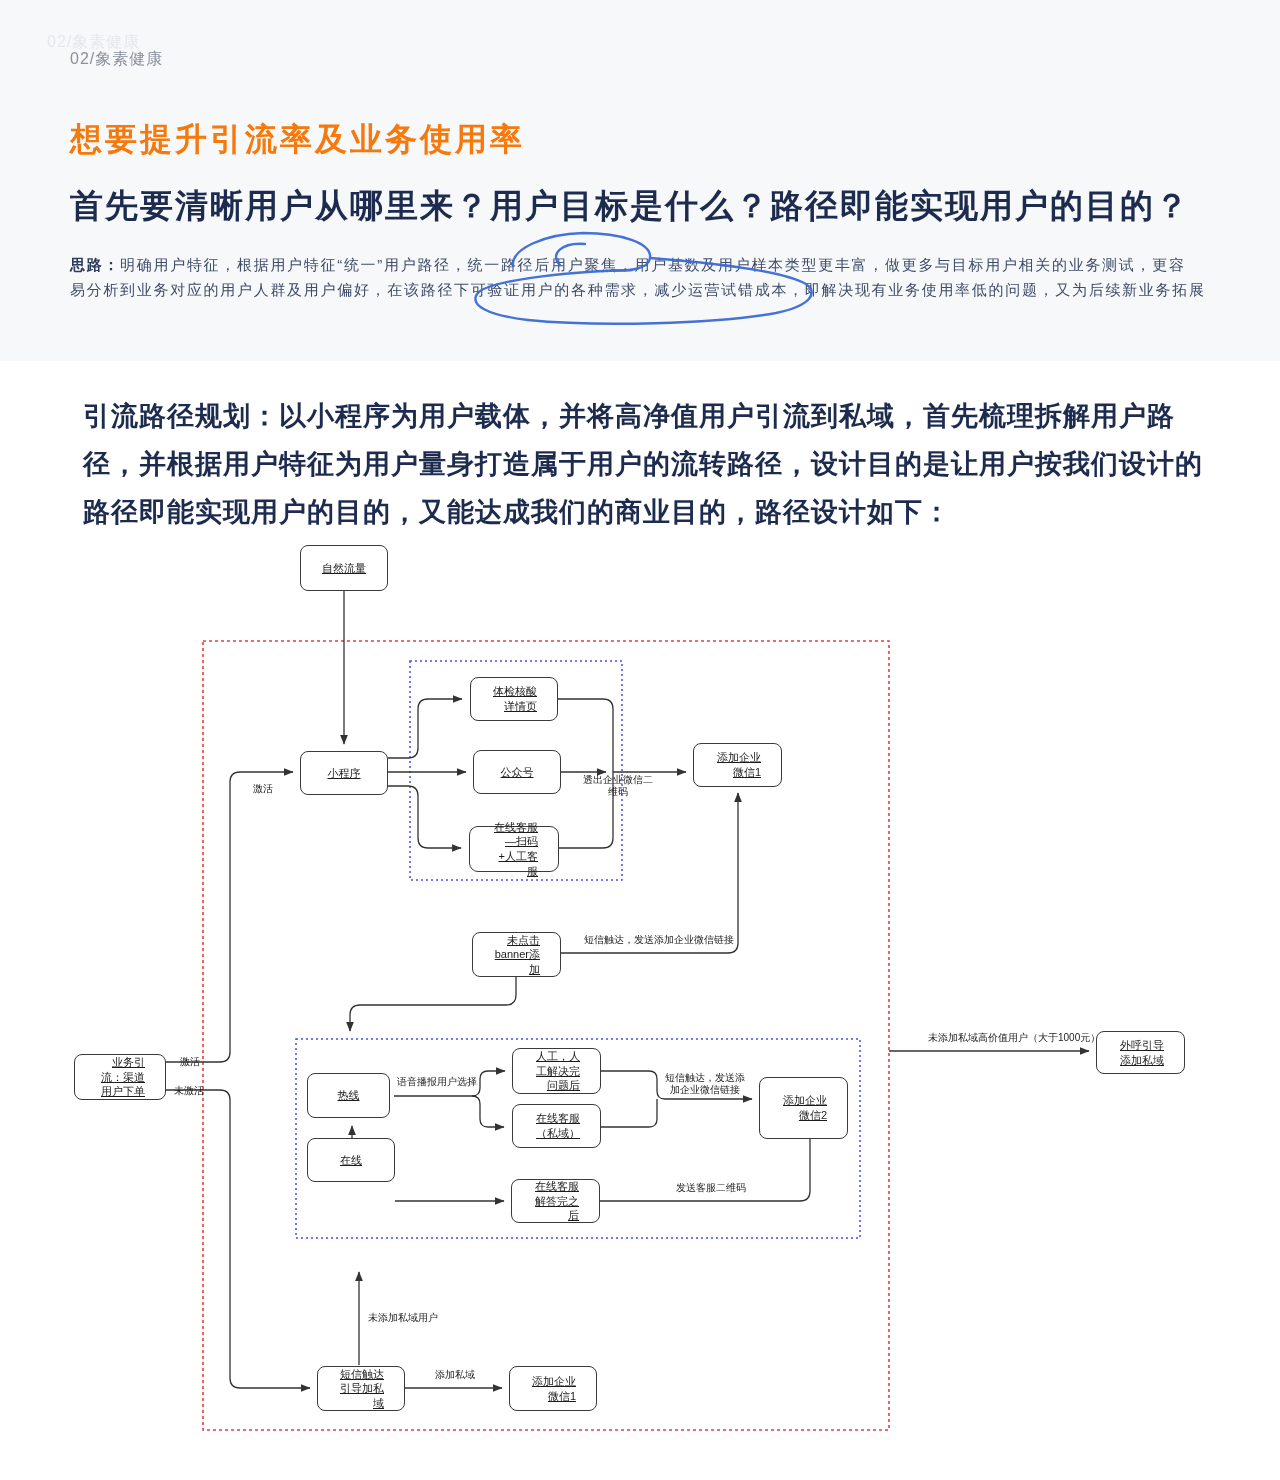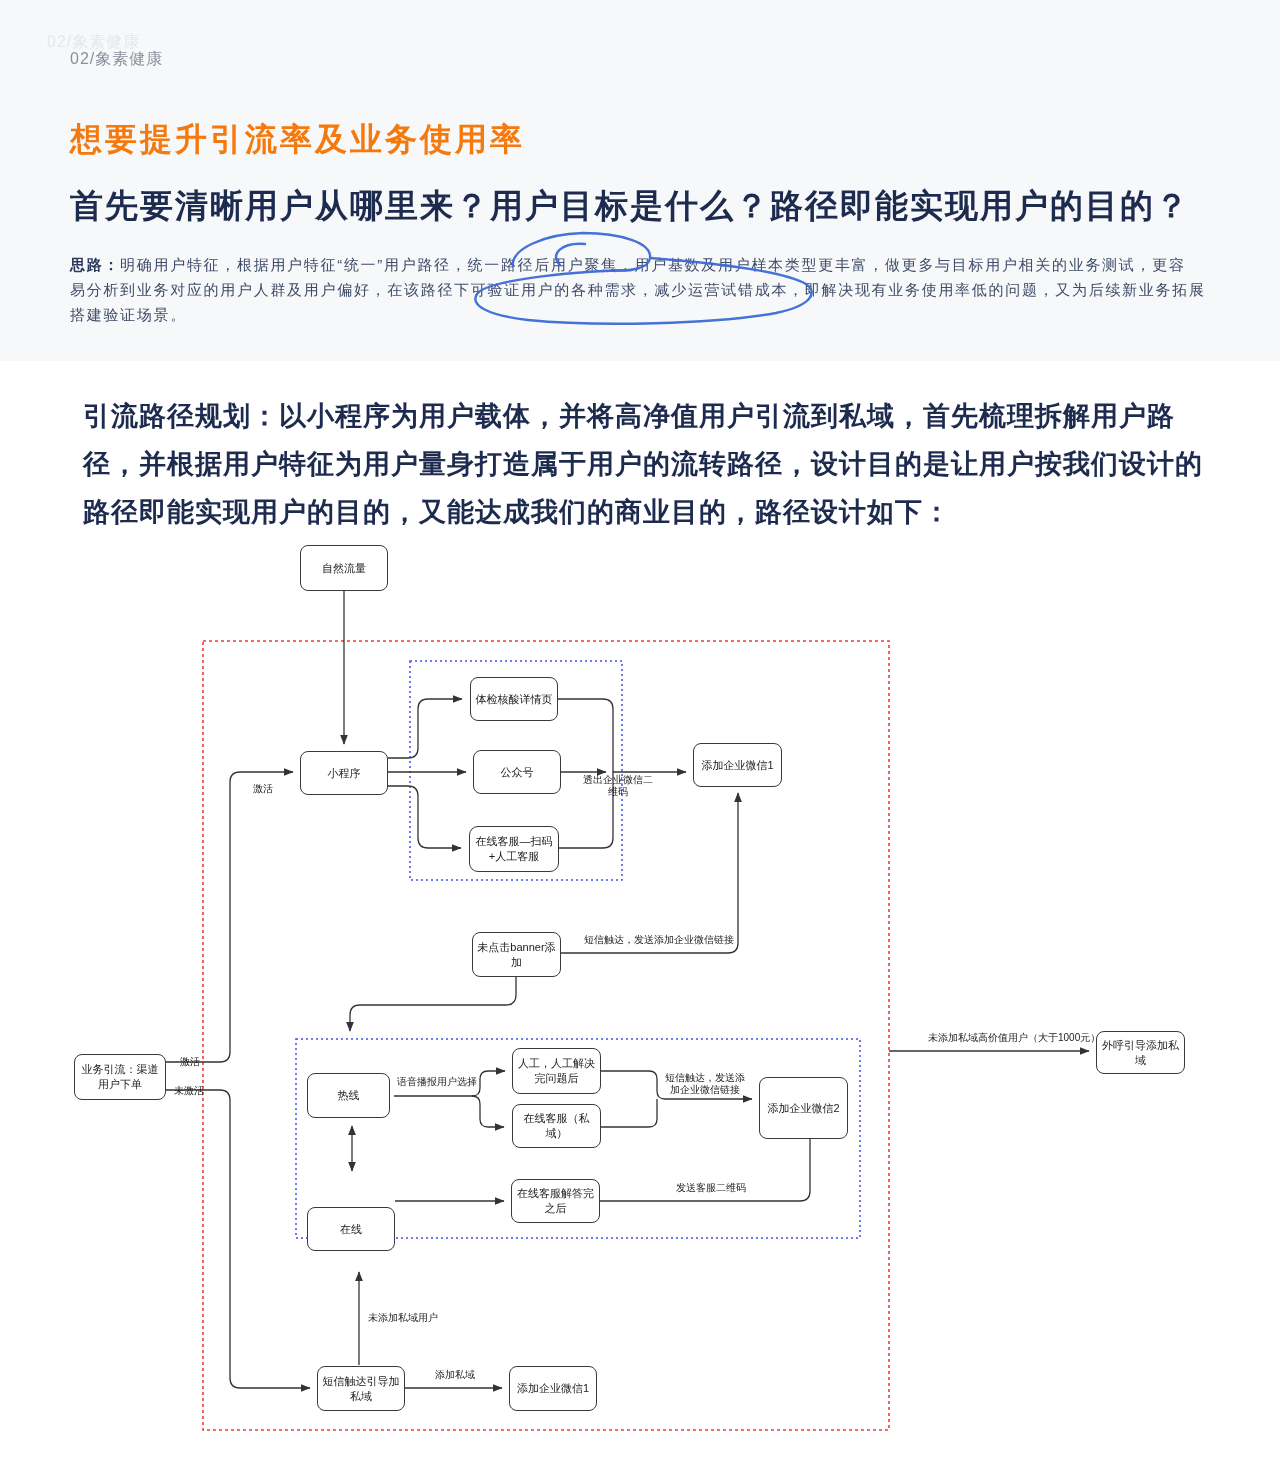--- a/index.html
+++ b/index.html
@@ -21,37 +21,36 @@
     letter-spacing:1.7px;color:#3f4c68;}
   .intro .ln{display:block;white-space:nowrap;}
   .intro b{color:#2c3a5c;}
   
   .section-title{position:absolute;left:83px;top:392px;font-size:27px;line-height:48px;
     font-weight:bold;color:#1d2b4f;letter-spacing:1px;}
   .section-title .ln{display:block;white-space:nowrap;}
   
   svg.layer{position:absolute;left:0;top:0;pointer-events:none;}
   .node{position:absolute;background:#ffffff;border:1.4px solid #3a3a3a;border-radius:8px;
-    display:flex;align-items:center;justify-content:center;text-align:center;
-    font-size:11px;line-height:1.32;color:#1c1c1c;padding:1px 4px;box-sizing:border-box;}
+    display:flex;align-items:center;justify-content:center;text-align:right;
+    font-size:11px;line-height:1.32;color:#1c1c1c;padding:1px 20px;box-sizing:border-box;text-decoration:underline;}
   .elabel{position:absolute;font-size:10px;color:#1c1c1c;white-space:nowrap;line-height:12px;}
   .elabel.wrap{white-space:normal;text-align:center;}
 </style>
 </head>
 <body>
 
 <div class="hero">
   <div class="wm wm-faint">02/象素健康</div>
   <div class="wm wm-dark">02/象素健康</div>
   <h1 class="h-orange">想要提升引流率及业务使用率</h1>
   <h2 class="h-navy">首先要清晰用户从哪里来？用户目标是什么？路径即能实现用户的目的？</h2>
   <div class="intro">
     <span class="ln"><b>思路：</b><span>明确用户特征，根据用户特征“统一”用户路径，统一路径后用户聚焦，用户基数及用户样本类型更丰富，做更多与目标用户相关的业务测试，更容</span></span>
     <span class="ln">易分析到业务对应的用户人群及用户偏好，在该路径下可验证用户的各种需求，减少运营试错成本，即解决现有业务使用率低的问题，又为后续新业务拓展</span>
-    <span class="ln">搭建验证场景。</span>
   </div>
 </div>
 
 <svg class="layer" width="1280" height="1480" viewBox="0 0 1280 1480">
   <g fill="none" stroke="#3b6bd6" stroke-width="2.4" stroke-linecap="round" opacity="0.95">
     <path d="M513,266 C511,249 544,234 583,233 C621,233 652,243 650,258 C649,268 631,272 612,270"></path>
     <path d="M560,265 C549,254 562,242 585,244"></path>
     <path d="M650,258 C702,262 782,270 806,284 C819,293 810,306 776,313 C714,324 598,327 528,320 C486,315 470,305 477,294 C486,281 560,272 632,270"></path>
   </g>
 </svg>
@@ -107,21 +106,21 @@
 <div class="node" style="left:300px;top:751px;width:88px;height:44px;">小程序</div>
 <div class="node" style="left:470px;top:677px;width:88px;height:44px;">体检核酸详情页</div>
 <div class="node" style="left:473px;top:750px;width:88px;height:44px;">公众号</div>
 <div class="node" style="left:469px;top:826px;width:90px;height:46px;border-radius:9px;">在线客服—扫码+人工客服</div>
 <div class="node" style="left:693px;top:743px;width:89px;height:44px;">添加企业微信1</div>
 <div class="node" style="left:472px;top:932px;width:89px;height:45px;">未点击banner添加</div>
 <div class="node" style="left:74px;top:1054px;width:92px;height:46px;">业务引流：渠道用户下单</div>
 <div class="node" style="left:307px;top:1073px;width:83px;height:45px;">热线</div>
 <div class="node" style="left:512px;top:1048px;width:89px;height:46px;">人工，人工解决完问题后</div>
 <div class="node" style="left:512px;top:1104px;width:89px;height:44px;">在线客服（私域）</div>
-<div class="node" style="left:307px;top:1207px;width:88px;height:44px;">在线</div>
+<div class="node" style="left:307px;top:1138px;width:88px;height:44px;">在线</div>
 <div class="node" style="left:511px;top:1179px;width:89px;height:44px;">在线客服解答完之后</div>
 <div class="node" style="left:759px;top:1077px;width:89px;height:62px;">添加企业微信2</div>
 <div class="node" style="left:1096px;top:1031px;width:89px;height:43px;">外呼引导添加私域</div>
 <div class="node" style="left:317px;top:1366px;width:88px;height:45px;">短信触达引导加私域</div>
 <div class="node" style="left:509px;top:1366px;width:88px;height:45px;">添加企业微信1</div>
 
 <div class="elabel" style="left:253px;top:783px;">激活</div>
 <div class="elabel" style="left:180px;top:1056px;">激活</div>
 <div class="elabel" style="left:174px;top:1085px;">未激活</div>
 <div class="elabel wrap" style="left:583px;top:774px;width:70px;">透出企业微信二维码</div>

